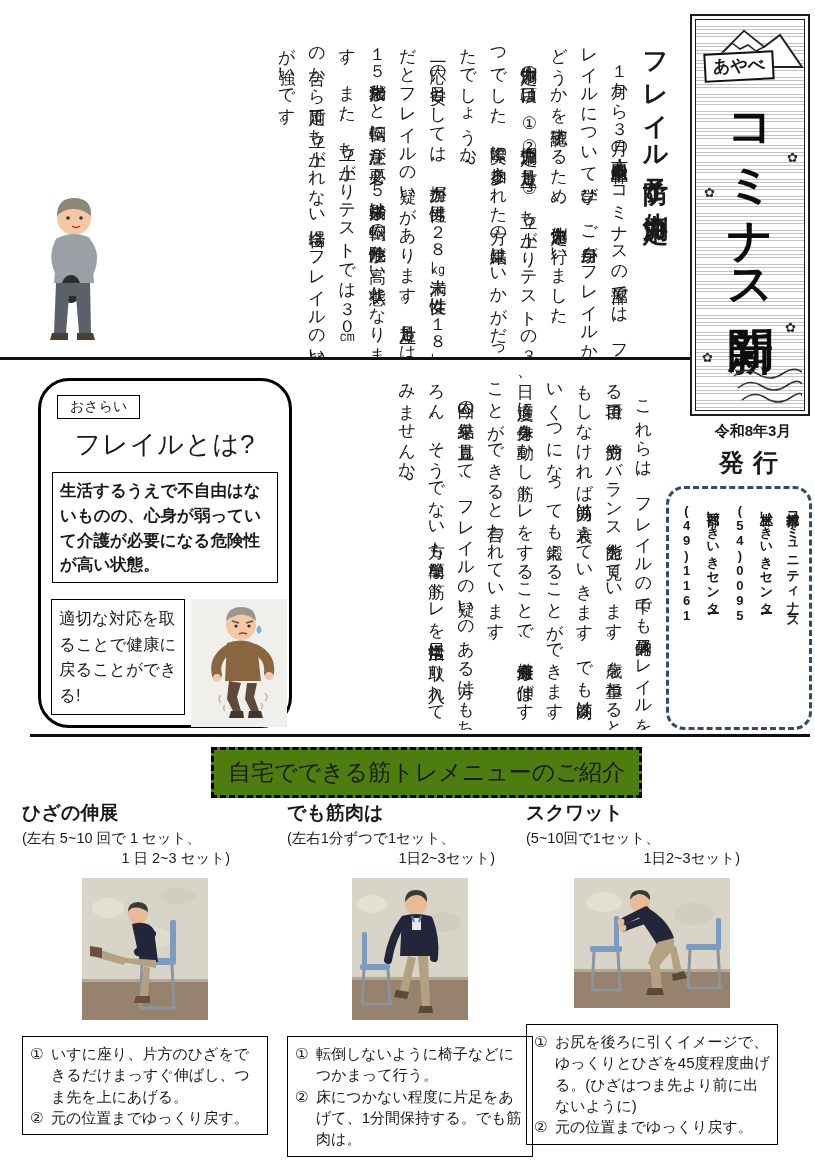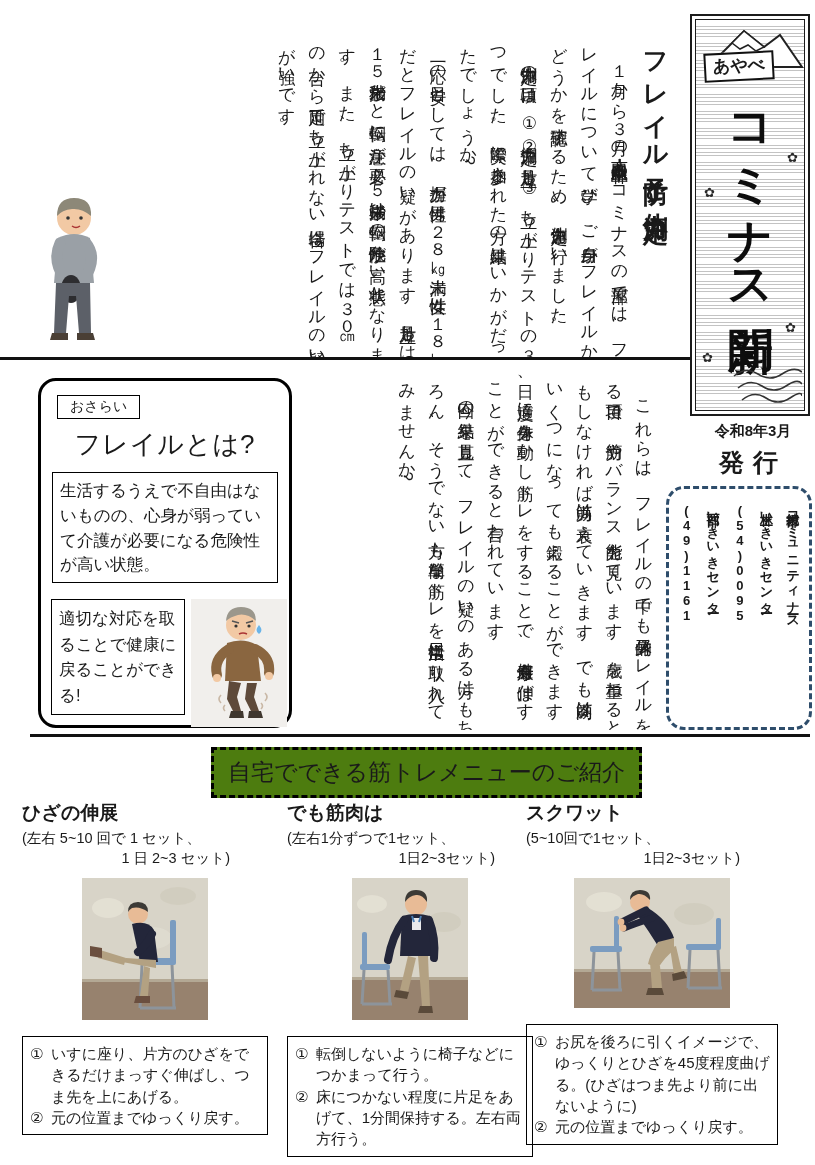--- a/index.html
+++ b/index.html
@@ -31,26 +31,26 @@
     font-family:"Liberation Serif","DejaVu Serif",serif;}
   .banner-flower{position:absolute;font-size:13px;color:#2a2a2a;}
   .banner-waves{position:absolute;right:2px;bottom:2px;}
 
   
   .divider-top{position:absolute;left:0;top:357px;width:690px;height:3px;background:#111;}
   .divider-mid{position:absolute;left:30px;top:734px;width:780px;height:3px;background:#111;}
 
   
   .recap{position:absolute;left:38px;top:378px;width:254px;height:350px;
-    border:3.5px solid #000;border-radius:18px;box-sizing:border-box;background:#fff;}
+    border:3.5px solid #000;border-radius:31px;box-sizing:border-box;background:#fff;}
   .recap-label{position:absolute;left:16px;top:14px;border:1.5px solid #000;
     font-size:14px;padding:2px 12px;background:#fff;}
   .recap-heading{margin:46px 0 8px;text-align:center;font-size:26px;letter-spacing:1px;}
   .recap-def{margin:10px 11px 0;border:1.5px solid #000;padding:5px 7px;
-    font-size:16.5px;line-height:1.5;}
+    font-size:16.5px;line-height:1.5;font-weight:bold;}
   .recap-bottom{display:flex;margin:16px 8px 1px 10px;gap:6px;align-items:flex-start;}
   .recap-remedy{border:1.5px solid #000;padding:6px 7px;font-size:16.5px;line-height:1.55;
     width:118px;flex:0 0 auto;}
   .recap-fig{flex:1;display:flex;justify-content:center;}
 
   
   .mid-body{position:absolute;left:300px;top:372px;width:358px;height:358px;
     font-size:17px;line-height:1.74;letter-spacing:.5px;overflow:hidden;}
 
   
@@ -258,21 +258,21 @@
         <path d="M44,112 L57,114 L55,121 L42,119 Z" fill="#5a4a3a"></path>
       </svg>
     </div>
     <div class="ex-steps">
       <div class="step">
         <span class="step-n">①</span>
         <span class="step-t">転倒しないように椅子などにつかまって行う。</span>
       </div>
       <div class="step">
         <span class="step-n">②</span>
-        <span class="step-t">床につかない程度に片足をあげて、1分間保持する。左右両方行う。</span>
+        <span class="step-t">床につかない程度に片足をあげて、1分間保持する。でも筋肉は。</span>
       </div>
     </div>
   </div>
 
   <div class="ex-col ex-col-3">
     <p class="ex-name">スクワット</p>
     <div class="ex-sets">
       <div>(5~10回で1セット、</div>
       <div class="s2">1日2~3セット)</div>
     </div>

